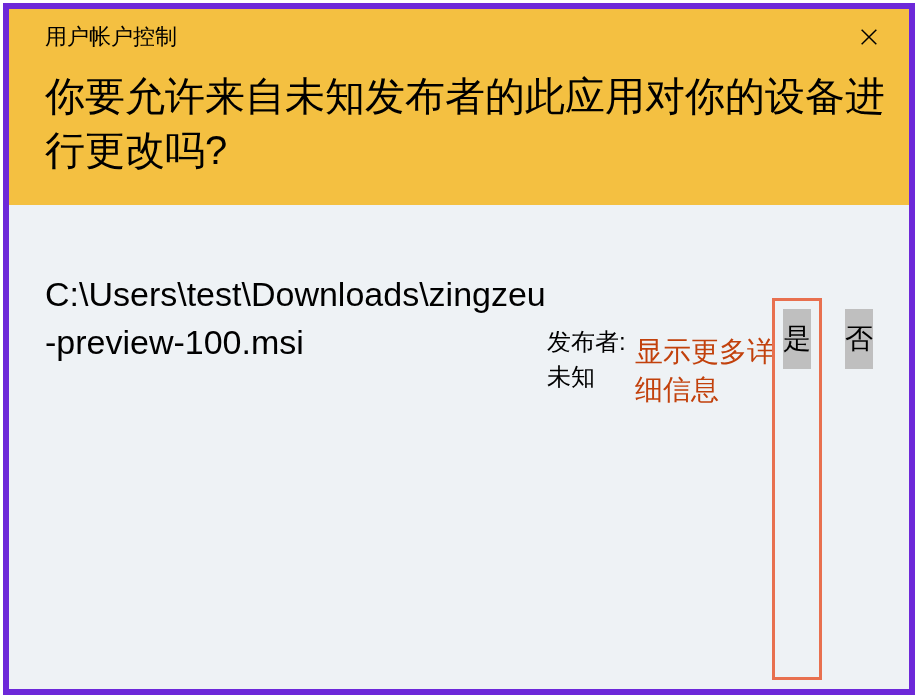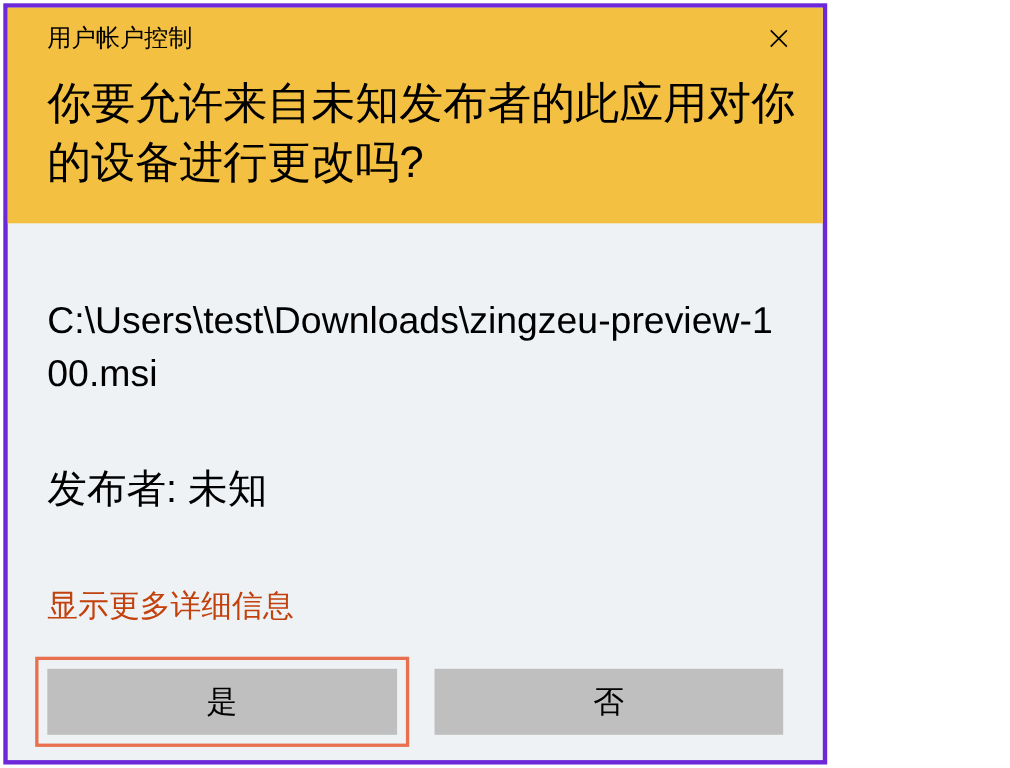--- a/index.html
+++ b/index.html
@@ -7,24 +7,24 @@
       padding: 0;
       box-sizing: border-box;
     }
     body {
       font-family: "Microsoft YaHei", "Segoe UI", sans-serif;
       background: #ffffff;
       width: 918px;
       height: 698px;
     }
     .dialog {
-      width: 749px;
+      width: 912px;
       height: 692px;
       margin: 3px;
-      border: 4px solid #6d28d9;
+      border: 6px solid #6d28d9;
       background: #eef2f5;
       display: flex;
       flex-direction: column;
     }
     .header {
       background: #f4c041;
       padding: 4px 0 28px 0;
       position: relative;
     }
     .title-bar {
@@ -53,31 +53,31 @@
       font-size: 40px;
       color: #000;
       padding: 14px 24px 0 36px;
       line-height: 1.35;
       font-weight: 400;
     }
     .body {
       padding: 66px 36px 0 36px;
       flex: 1;
       display: flex;
-      flex-direction: column;
+      flex-direction: row;
     }
     .filepath {
       font-size: 34px;
       color: #000;
       line-height: 1.4;
       word-break: break-all;
     }
     .info-block {
       margin-top: 54px;
-      font-size: 36px;
+      font-size: 24px;
       color: #000;
       line-height: 1.45;
     }
     .details-link {
       margin-top: 62px;
       font-size: 28px;
       color: #c2410c;
       cursor: pointer;
     }
     .button-row {

